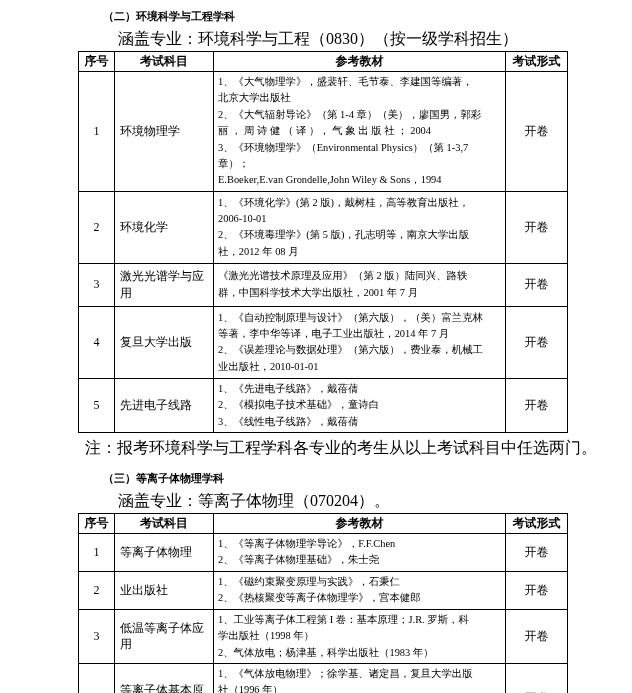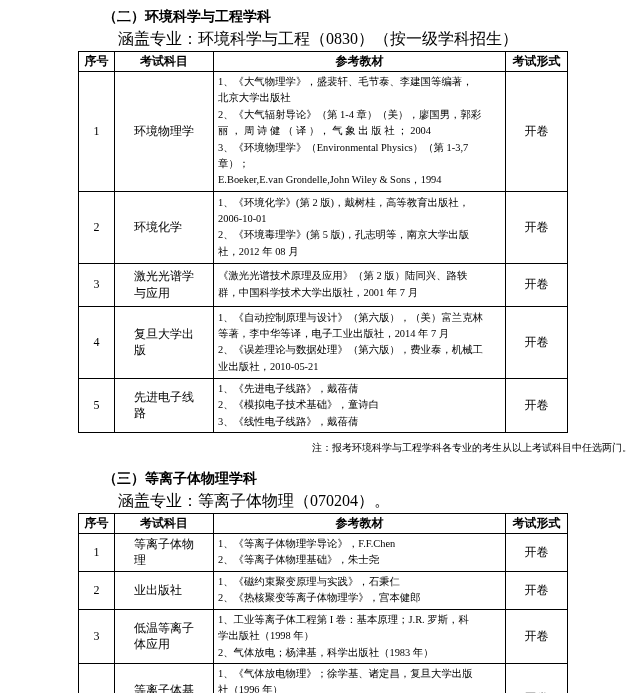--- a/index.html
+++ b/index.html
@@ -11,21 +11,21 @@
   }
   .page {
     width: 632px;
     min-height: 693px;
     background: #ffffff;
     padding-top: 8px;
     box-sizing: border-box;
   }
   .section-heading {
     margin: 0 0 0 103px;
-    font-size: 14px;
+    font-size: 11px;
     font-weight: bold;
     line-height: 17px;
   }
   .section + .section .section-heading {
     margin-top: 15px;
   }
   .coverage-line {
     margin: 6px 0 5px 118px;
     font-size: 16px;
     line-height: 15px;
@@ -55,35 +55,34 @@
   col.c-form { width: 62px; }
   td.seq-cell, td.form-cell {
     text-align: center;
     vertical-align: middle;
     font-size: 12px;
   }
   td.subject-cell {
     vertical-align: middle;
     font-size: 12px;
     line-height: 16.5px;
-    padding: 0 19px;
+    padding: 0 5px;
   }
   td.materials-cell {
     vertical-align: middle;
     font-size: 10.4px;
     line-height: 16.4px;
     padding: 2px 8px 2px 4px;
     white-space: pre-line;
     overflow-wrap: break-word;
   }
   .note-line {
     margin: 7px 0 5px 85px;
-    font-size: 10px;
+    font-size: 16px;
     line-height: 15px;
-    text-align: right;
   }
 </style>
 </head>
 <body>
 
 <div class="page">
 
   <div class="section">
     <div class="section-heading">（二）环境科学与工程学科</div>
     <div class="coverage-line">涵盖专业：环境科学与工程（0830）（按一级学科招生）</div>
@@ -128,21 +127,21 @@
         <td class="materials-cell">《激光光谱技术原理及应用》（第 2 版）陆同兴、路轶
 群，中国科学技术大学出版社，2001 年 7 月</td>
         <td class="form-cell">开卷</td>
       </tr>
       <tr style="height:72px;">
         <td class="seq-cell">4</td>
         <td class="subject-cell">复旦大学出版</td>
         <td class="materials-cell">1、《自动控制原理与设计》（第六版），（美）富兰克林
 等著，李中华等译，电子工业出版社，2014 年 7 月
 2、《误差理论与数据处理》（第六版），费业泰，机械工
-业出版社，2010-05-21</td>
+业出版社，2010-01-01</td>
         <td class="form-cell">开卷</td>
       </tr>
       <tr style="height:50px;">
         <td class="seq-cell">5</td>
         <td class="subject-cell">先进电子线路</td>
         <td class="materials-cell">1、《先进电子线路》，戴蓓蒨
 2、《模拟电子技术基础》，童诗白
 3、《线性电子线路》，戴蓓蒨</td>
         <td class="form-cell">开卷</td>
       </tr>

